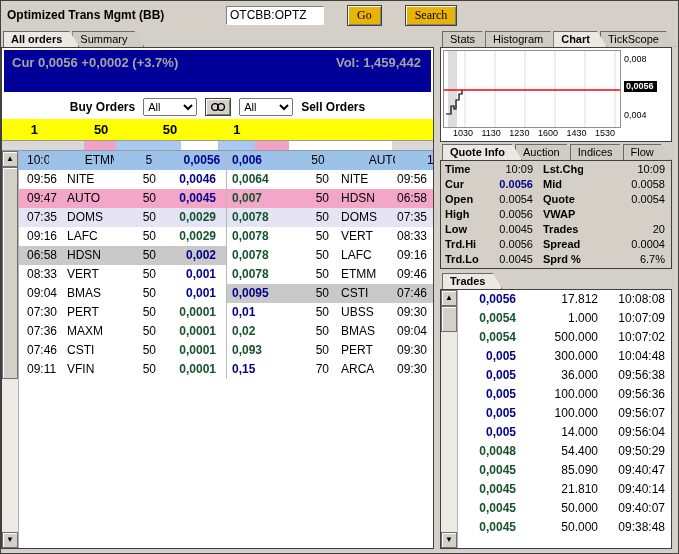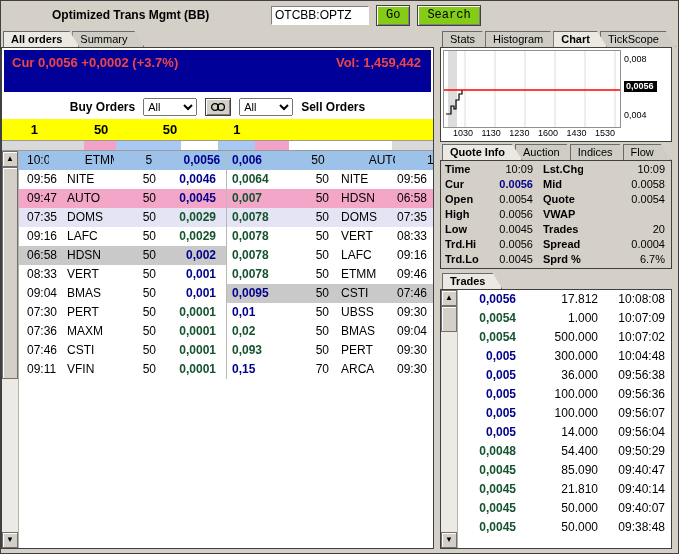--- a/index.html
+++ b/index.html
@@ -1,40 +1,40 @@
 <!DOCTYPE html>
 <html><head>
 <meta charset="utf-8">
 <style>
   *{box-sizing:border-box;margin:0;padding:0;}
   html,body{width:679px;height:554px;}
   body{font-family:"Liberation Sans",sans-serif;background:#d4d0c8;border:1px solid #404040;overflow:hidden;position:relative;}
 
   
   .topbar{display:flex;align-items:center;height:28px;padding:0 6px;gap:7px;}
-  .app-title{font-weight:bold;font-size:12px;width:212px;white-space:nowrap;margin-left:45px;}
+  .app-title{font-weight:bold;font-size:12px;width:212px;white-space:nowrap;}
   .symbol-input{width:98px;height:19px;font-size:12px;font-family:inherit;padding:1px 3px;
     border:1px solid;border-color:#808080 #fff #fff #808080;background:#fff;}
-  .win-btn{height:21px;background:#84cc16;border:1px solid #404040;
+  .win-btn{height:21px;background:#eab308;border:1px solid #404040;
     box-shadow:inset 1px 1px 0 #fff,inset -1px -1px 0 #808080;
-    font-size:12px;font-family:Liberation Mono, monospace;padding:0 9px;cursor:pointer;}
+    font-size:12px;font-family:Liberation Serif, serif;padding:0 9px;cursor:pointer;margin-left:16px;}
 
   .main{display:flex;padding:2px 2px 4px 0;gap:6px;height:524px;}
 
   
   .tabs{display:flex;height:16px;margin-left:2px;flex:none;}
   .tab{position:relative;font-size:11px;line-height:15px;padding:0 16px 0 7px;background:#cfccc4;color:#000;
     border:1px solid #6a6a6a;border-bottom:none;margin-right:-7px;
     clip-path:polygon(0 0,calc(100% - 10px) 0,100% 100%,0 100%);cursor:pointer;white-space:nowrap;}
   .tab.active{background:#ece9e2;z-index:2;font-weight:bold;}
 
   
   .left-col{width:433px;display:flex;flex-direction:column;}
   .panel{flex:1;border:1px solid #404040;background:#fff;display:flex;flex-direction:column;overflow:hidden;}
-  .quote-header{height:42px;background:#000099;color:#ef4444;display:flex;justify-content:space-between;
+  .quote-header{height:42px;background:#000099;color:#a3a3a3;display:flex;justify-content:space-between;
     padding:5px 10px 0 8px;font-size:13px;font-weight:bold;margin:2px;}
   .filter-row{height:25px;display:flex;align-items:center;justify-content:center;gap:8px;
     background:#fff;font-size:12px;font-weight:bold;}
   .combo{height:18px;font-size:11px;font-family:inherit;width:54px;}
   .link-btn{width:26px;height:18px;background:#d4d0c8;border:1px solid #404040;
     box-shadow:inset 1px 1px 0 #fff,inset -1px -1px 0 #808080;cursor:pointer;
     display:flex;align-items:center;justify-content:center;}
   .inside-row{height:21px;background:#ffff00;display:flex;align-items:center;
     font-weight:bold;font-size:13px;color:#000;}
   .in-c{text-align:center;}

